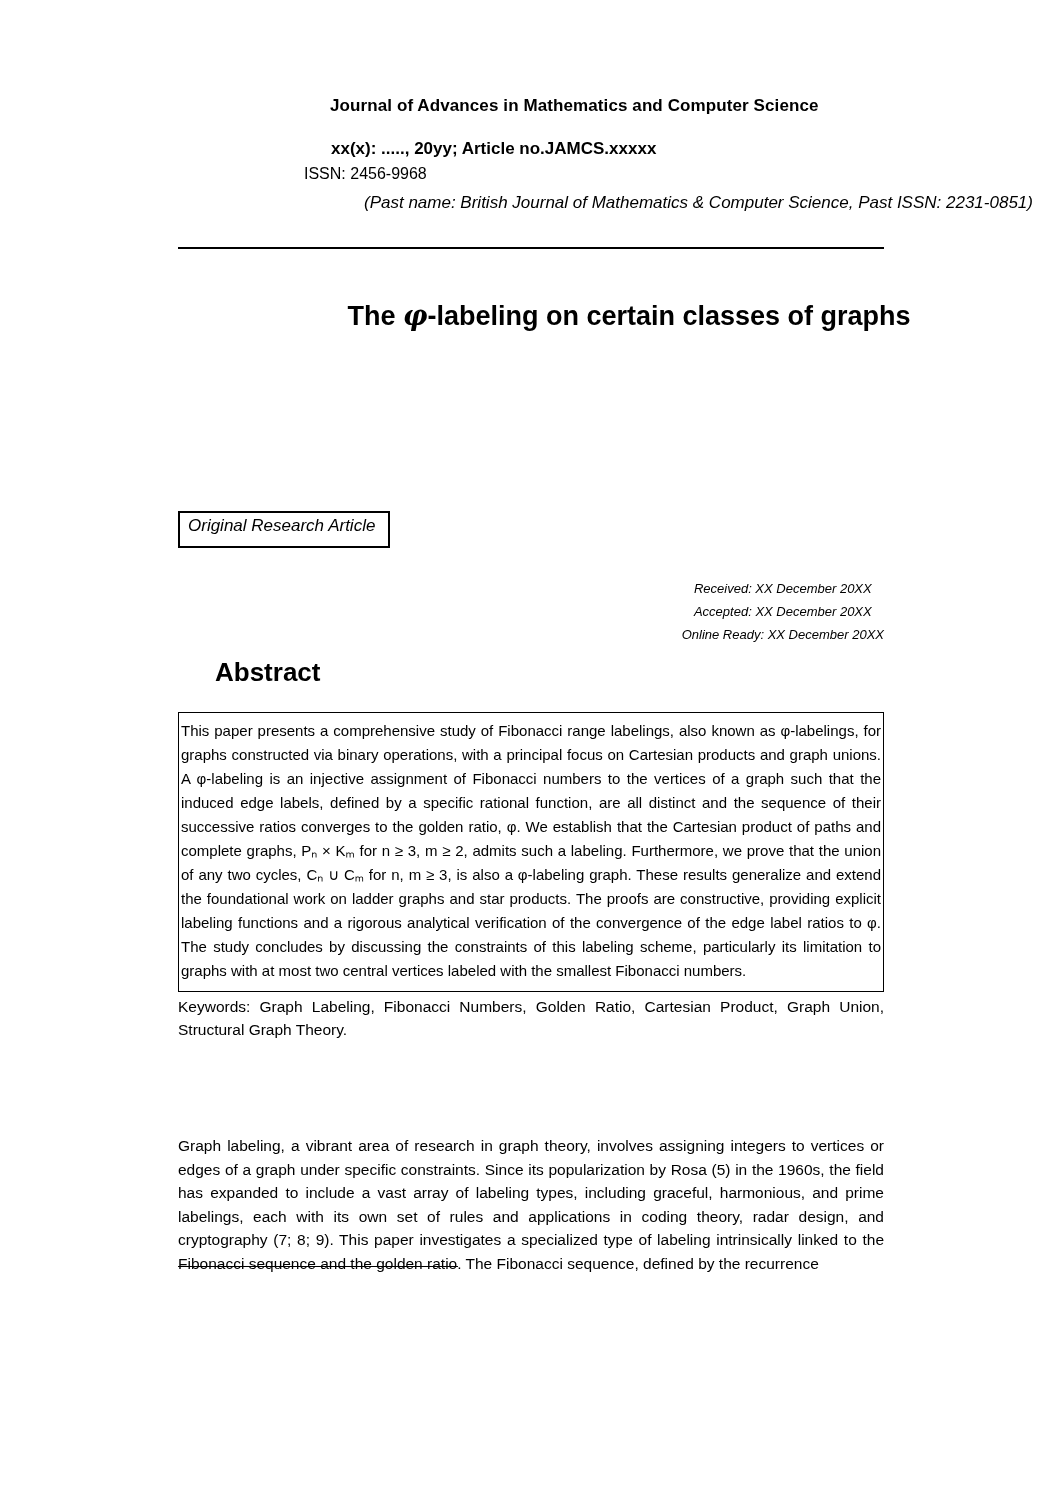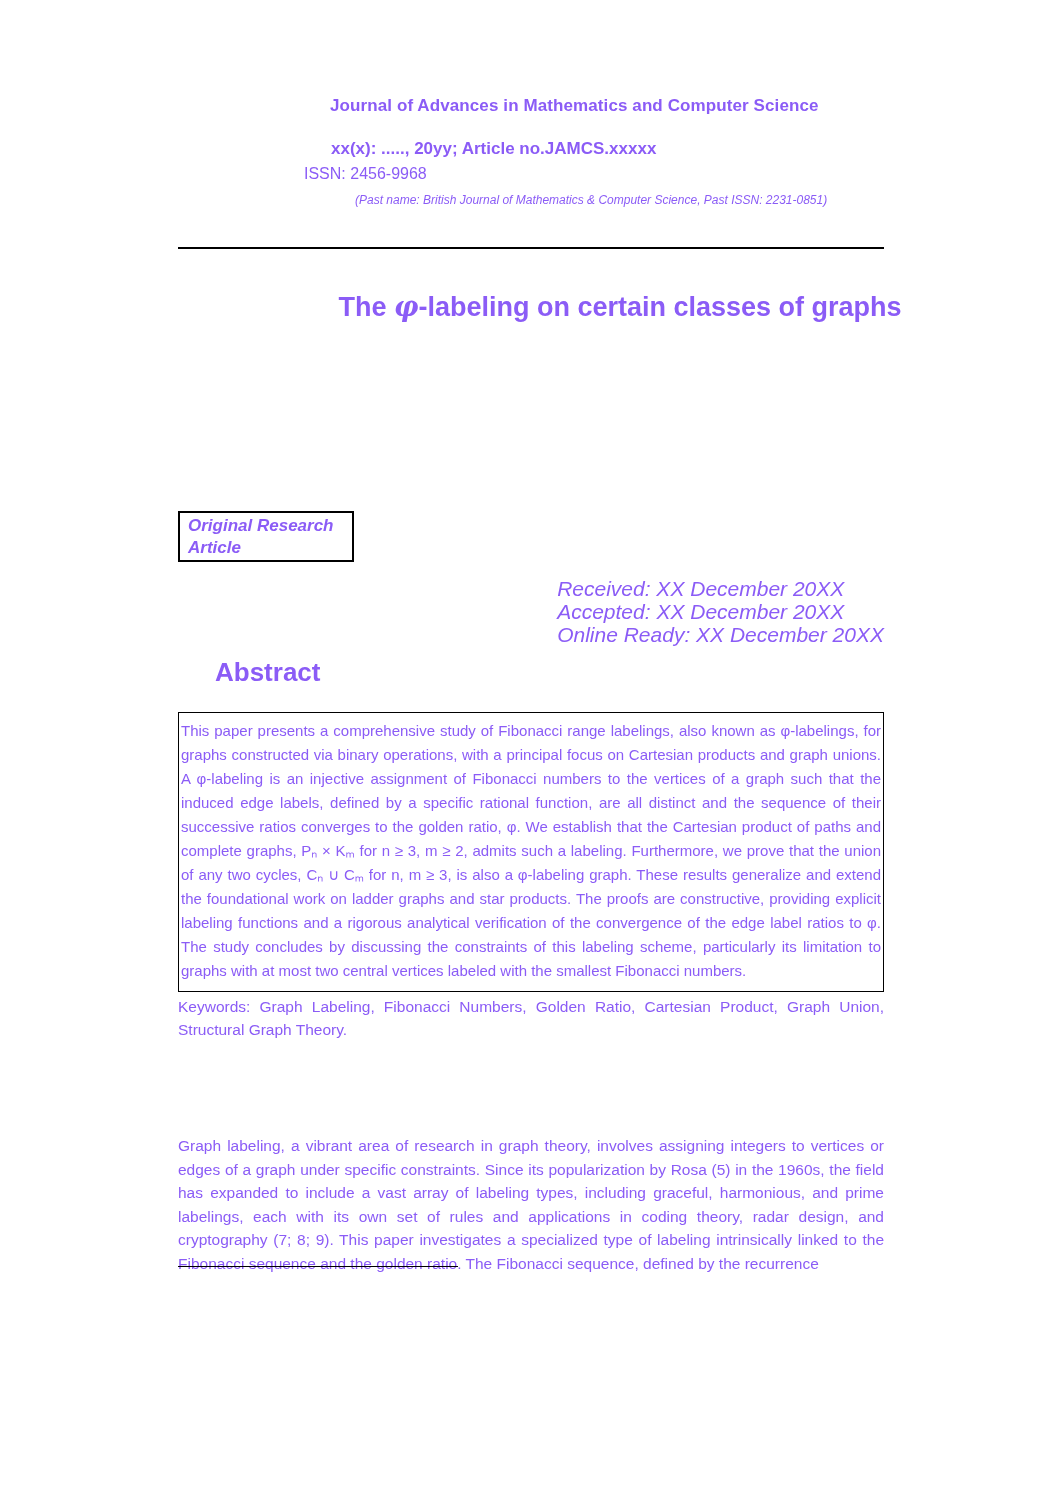--- a/index.html
+++ b/index.html
@@ -5,21 +5,21 @@
   html, body {
     margin: 0;
     padding: 0;
     background: #ffffff;
   }
   .page {
     position: relative;
     width: 1058px;
     height: 1497px;
     background: #ffffff;
-    color: #8b5cf6;
+    color: #000000;
     font-family: "Liberation Sans", sans-serif;
     margin: 0 auto;
     overflow: hidden;
   }
   .journal-name {
     position: absolute;
     top: 96px;
     left: 330px;
     font-size: 17px;
     font-weight: bold;
@@ -34,68 +34,68 @@
   }
   .issn-line {
     position: absolute;
     top: 165px;
     left: 304px;
     font-size: 16px;
   }
   .past-name {
     position: absolute;
     top: 193px;
-    left: 355px;
-    font-size: 12px;
+    left: 364px;
+    font-size: 17px;
     font-style: italic;
   }
   .header-rule {
     position: absolute;
     top: 247px;
     left: 178px;
     width: 706px;
     height: 0;
     border: none;
     border-top: 2px solid #000000;
     margin: 0;
   }
   .title {
     position: absolute;
     top: 291px;
     left: 620px;
     transform: translateX(-50%);
     white-space: nowrap;
     font-size: 27px;
     font-weight: bold;
-    margin: 0;
+    margin: 9px;
   }
   .title .phi {
     font-style: italic;
     font-family: "DejaVu Serif", serif;
     font-weight: 600;
   }
   .article-type-box {
     position: absolute;
     top: 511px;
     left: 178px;
-    width: 176px;
+    width: 212px;
     box-sizing: border-box;
     border: 2px solid #000000;
-    padding: 2px 8px 1px;
-    font-size: 17px;
-    font-weight: bold;
+    padding: 2px 8px 9px;
+    font-size: 17px;
+    font-weight: normal;
     font-style: italic;
     line-height: 22px;
   }
   .dates {
     position: absolute;
     top: 577px;
     right: 174px;
-    text-align: left;
-    font-size: 21px;
+    text-align: center;
+    font-size: 13px;
     font-style: italic;
     line-height: 23px;
   }
   .abstract-heading {
     position: absolute;
     top: 649px;
     left: 207px;
     font-size: 26px;
     font-weight: bold;
     margin: 8px;

